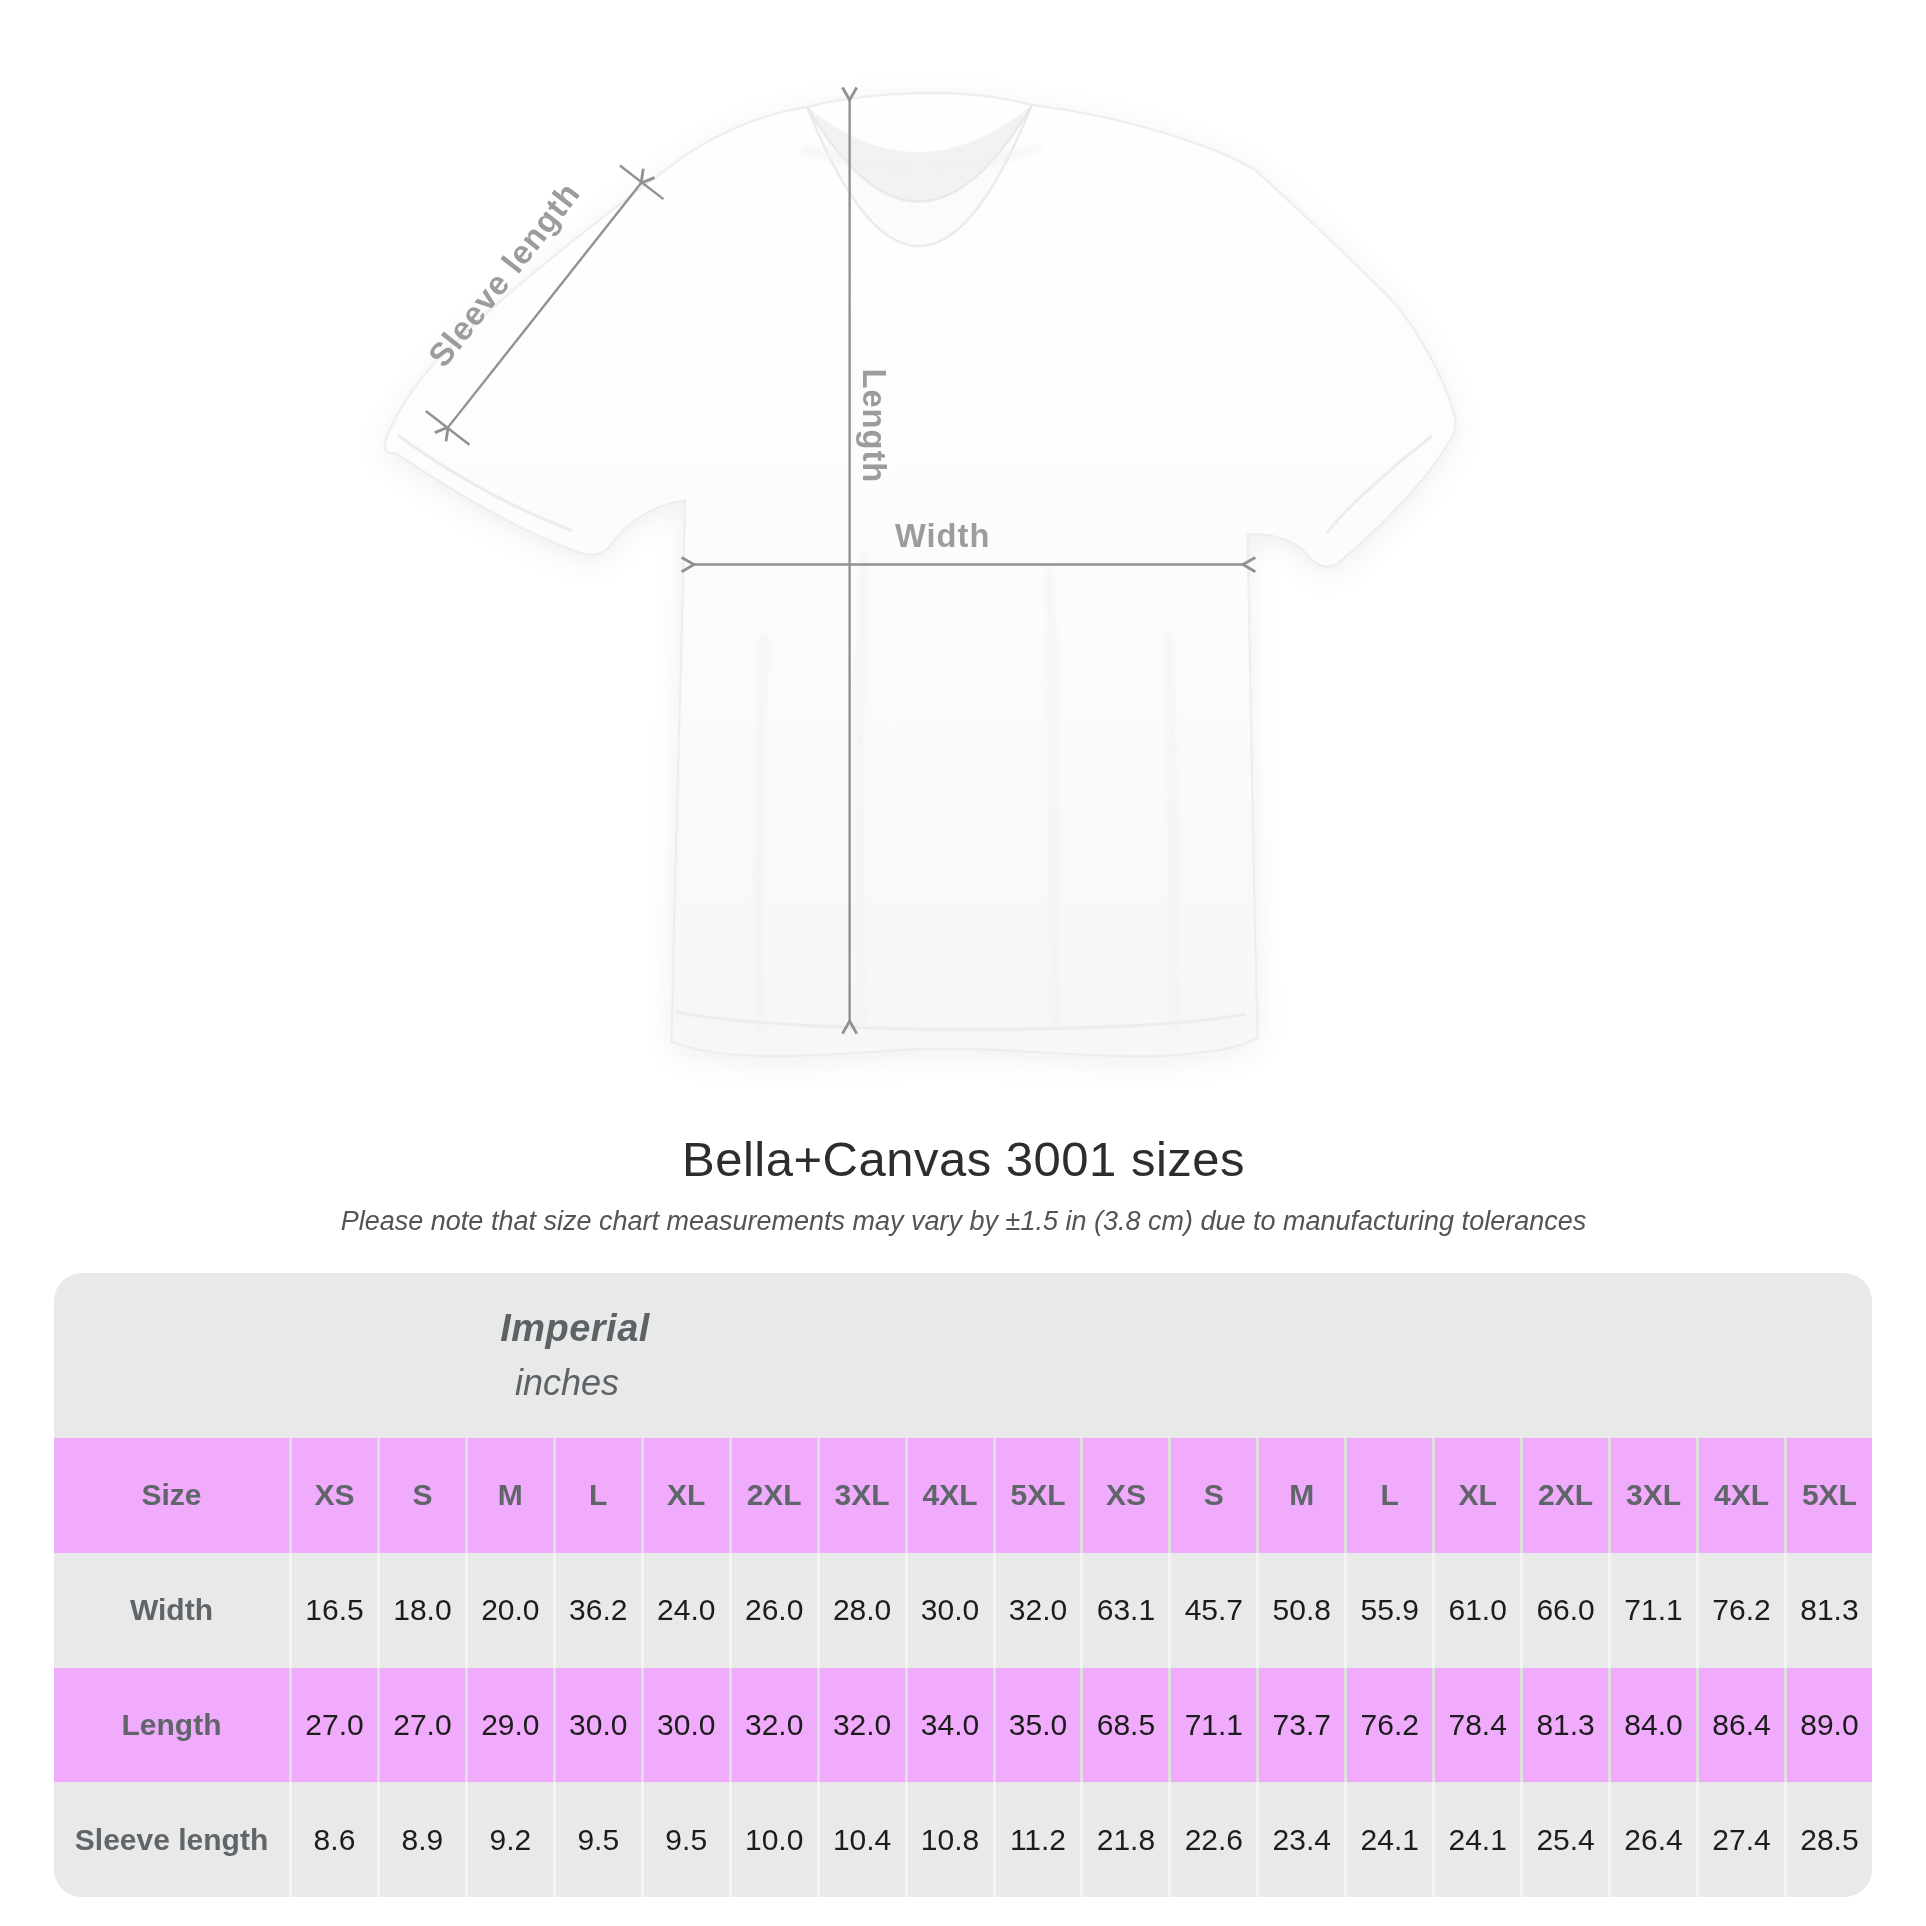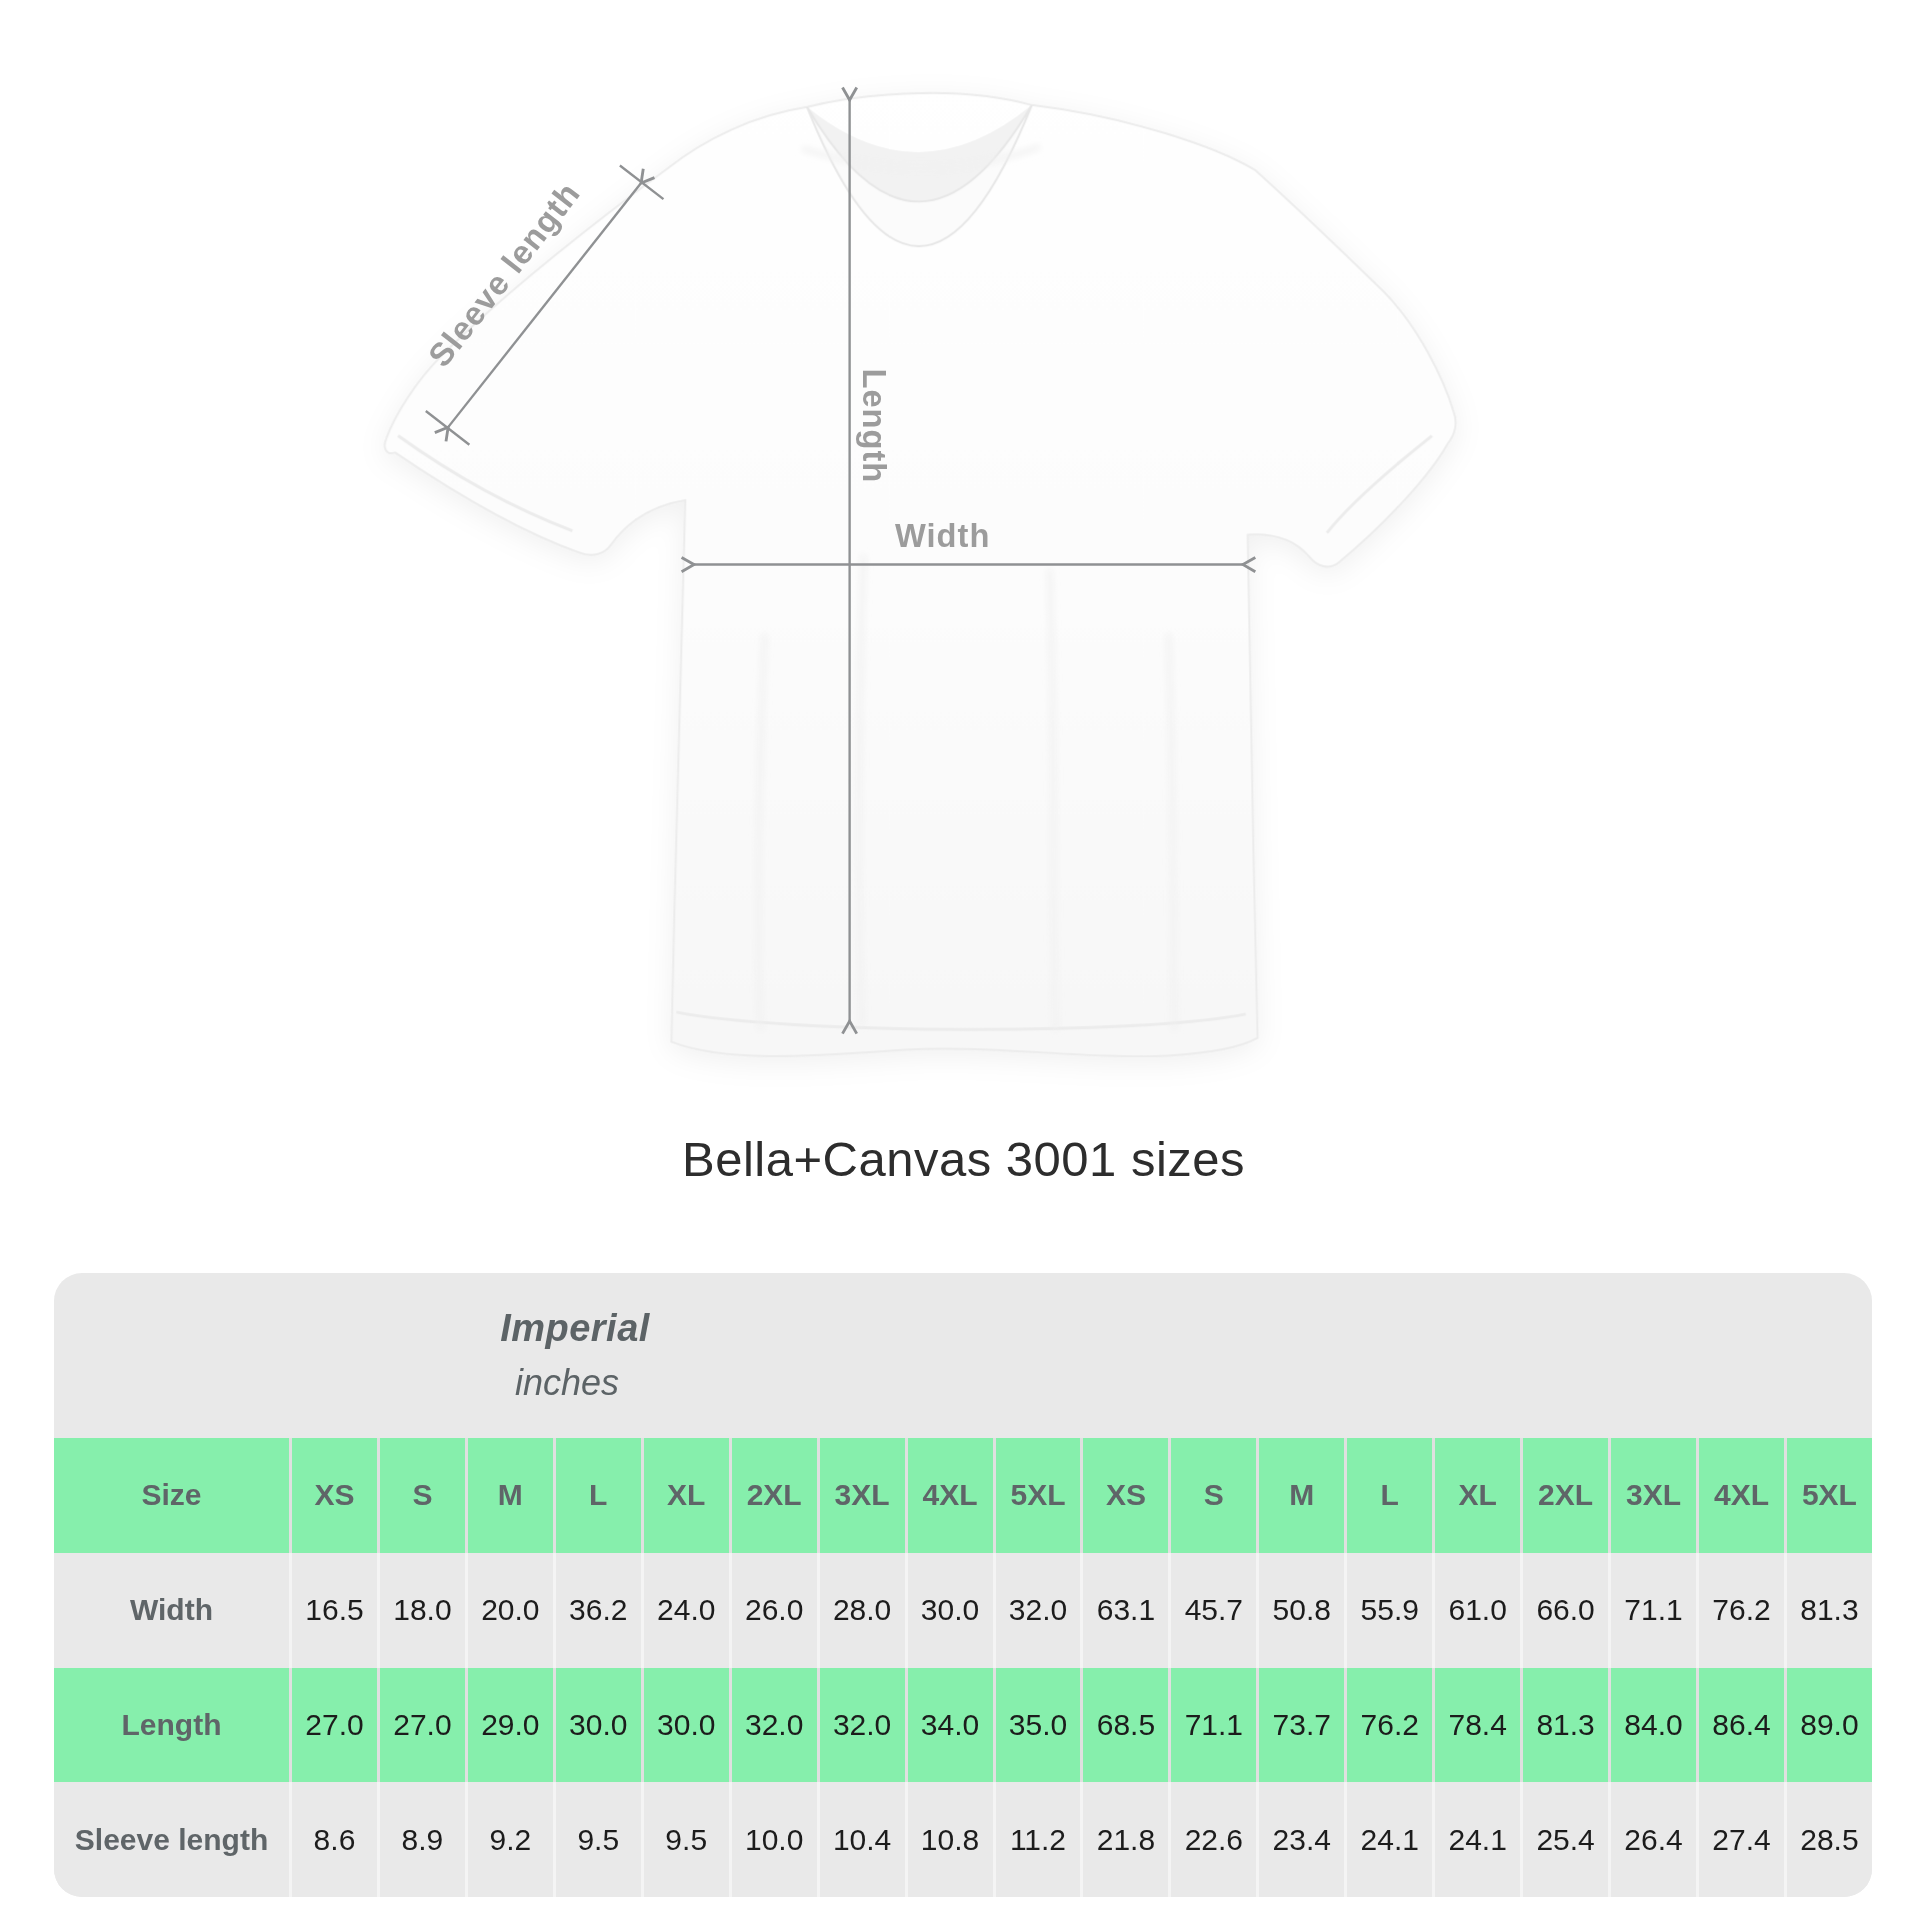--- a/index.html
+++ b/index.html
@@ -27,21 +27,21 @@
               display:flex;flex-direction:column;}
   .group-row{display:flex;height:165px;flex:none;}
   .group{display:flex;flex-direction:column;align-items:center;justify-content:center;gap:12px;}
   .group.imperial{width:1026px;}
   .group.metric{width:792px;}
   .g-label{font-style:italic;font-weight:bold;font-size:38px;color:#5c6366;letter-spacing:0.5px;margin-left:16px;}
   .g-sub{font-style:italic;font-size:36px;color:#5c6366;}
 
   .grid{display:flex;flex-direction:column;flex:1;}
   .row{display:flex;flex:1;align-items:stretch;}
-  .row.white{background:#86efac;--sep:#e0e0e0;}
+  .row.white{background:#f0abfc;--sep:#e0e0e0;}
   .row.gray{background:var(--table-bg,#e9e9e9);--sep:#f4f4f4;}
   .cell{display:flex;align-items:center;justify-content:center;}
   .cell + .cell{border-left:3px solid var(--sep);}
   .label-cell{width:235px;flex:none;font-weight:bold;font-size:30px;color:#5f6568;}
   .data-cell{flex:1;font-size:30px;color:#1c1c1c;}
   .row.header .data-cell{font-weight:bold;color:#5f6568;}
 </style>
 </head>
 <body>
 
@@ -117,20 +117,21 @@
         <line class="dim-line" x1="626" y1="167" x2="670" y2="201"></line>
       </g>
 
       <text class="dim-label" text-anchor="middle" transform="translate(518,284) rotate(-52)">Sleeve length</text>
       <text class="dim-label" text-anchor="middle" transform="translate(872,430) rotate(90)">Length</text>
       <text class="dim-label" text-anchor="middle" x="952" y="552">Width</text>
     </svg>
   </div>
 
   <div class="title">Bella+Canvas 3001 sizes</div>
+  <div class="note">Please note that size chart measurements may vary by ±1.5 in (3.8 cm) due to manufacturing tolerances</div>
 
   <div class="size-table">
     <div class="group-row">
       <div class="group imperial">
         <div class="g-label">Imperial</div>
         <div class="g-sub">inches</div>
       </div>
     </div>
     <div class="grid" id="grid">
         <div class="row white header">

